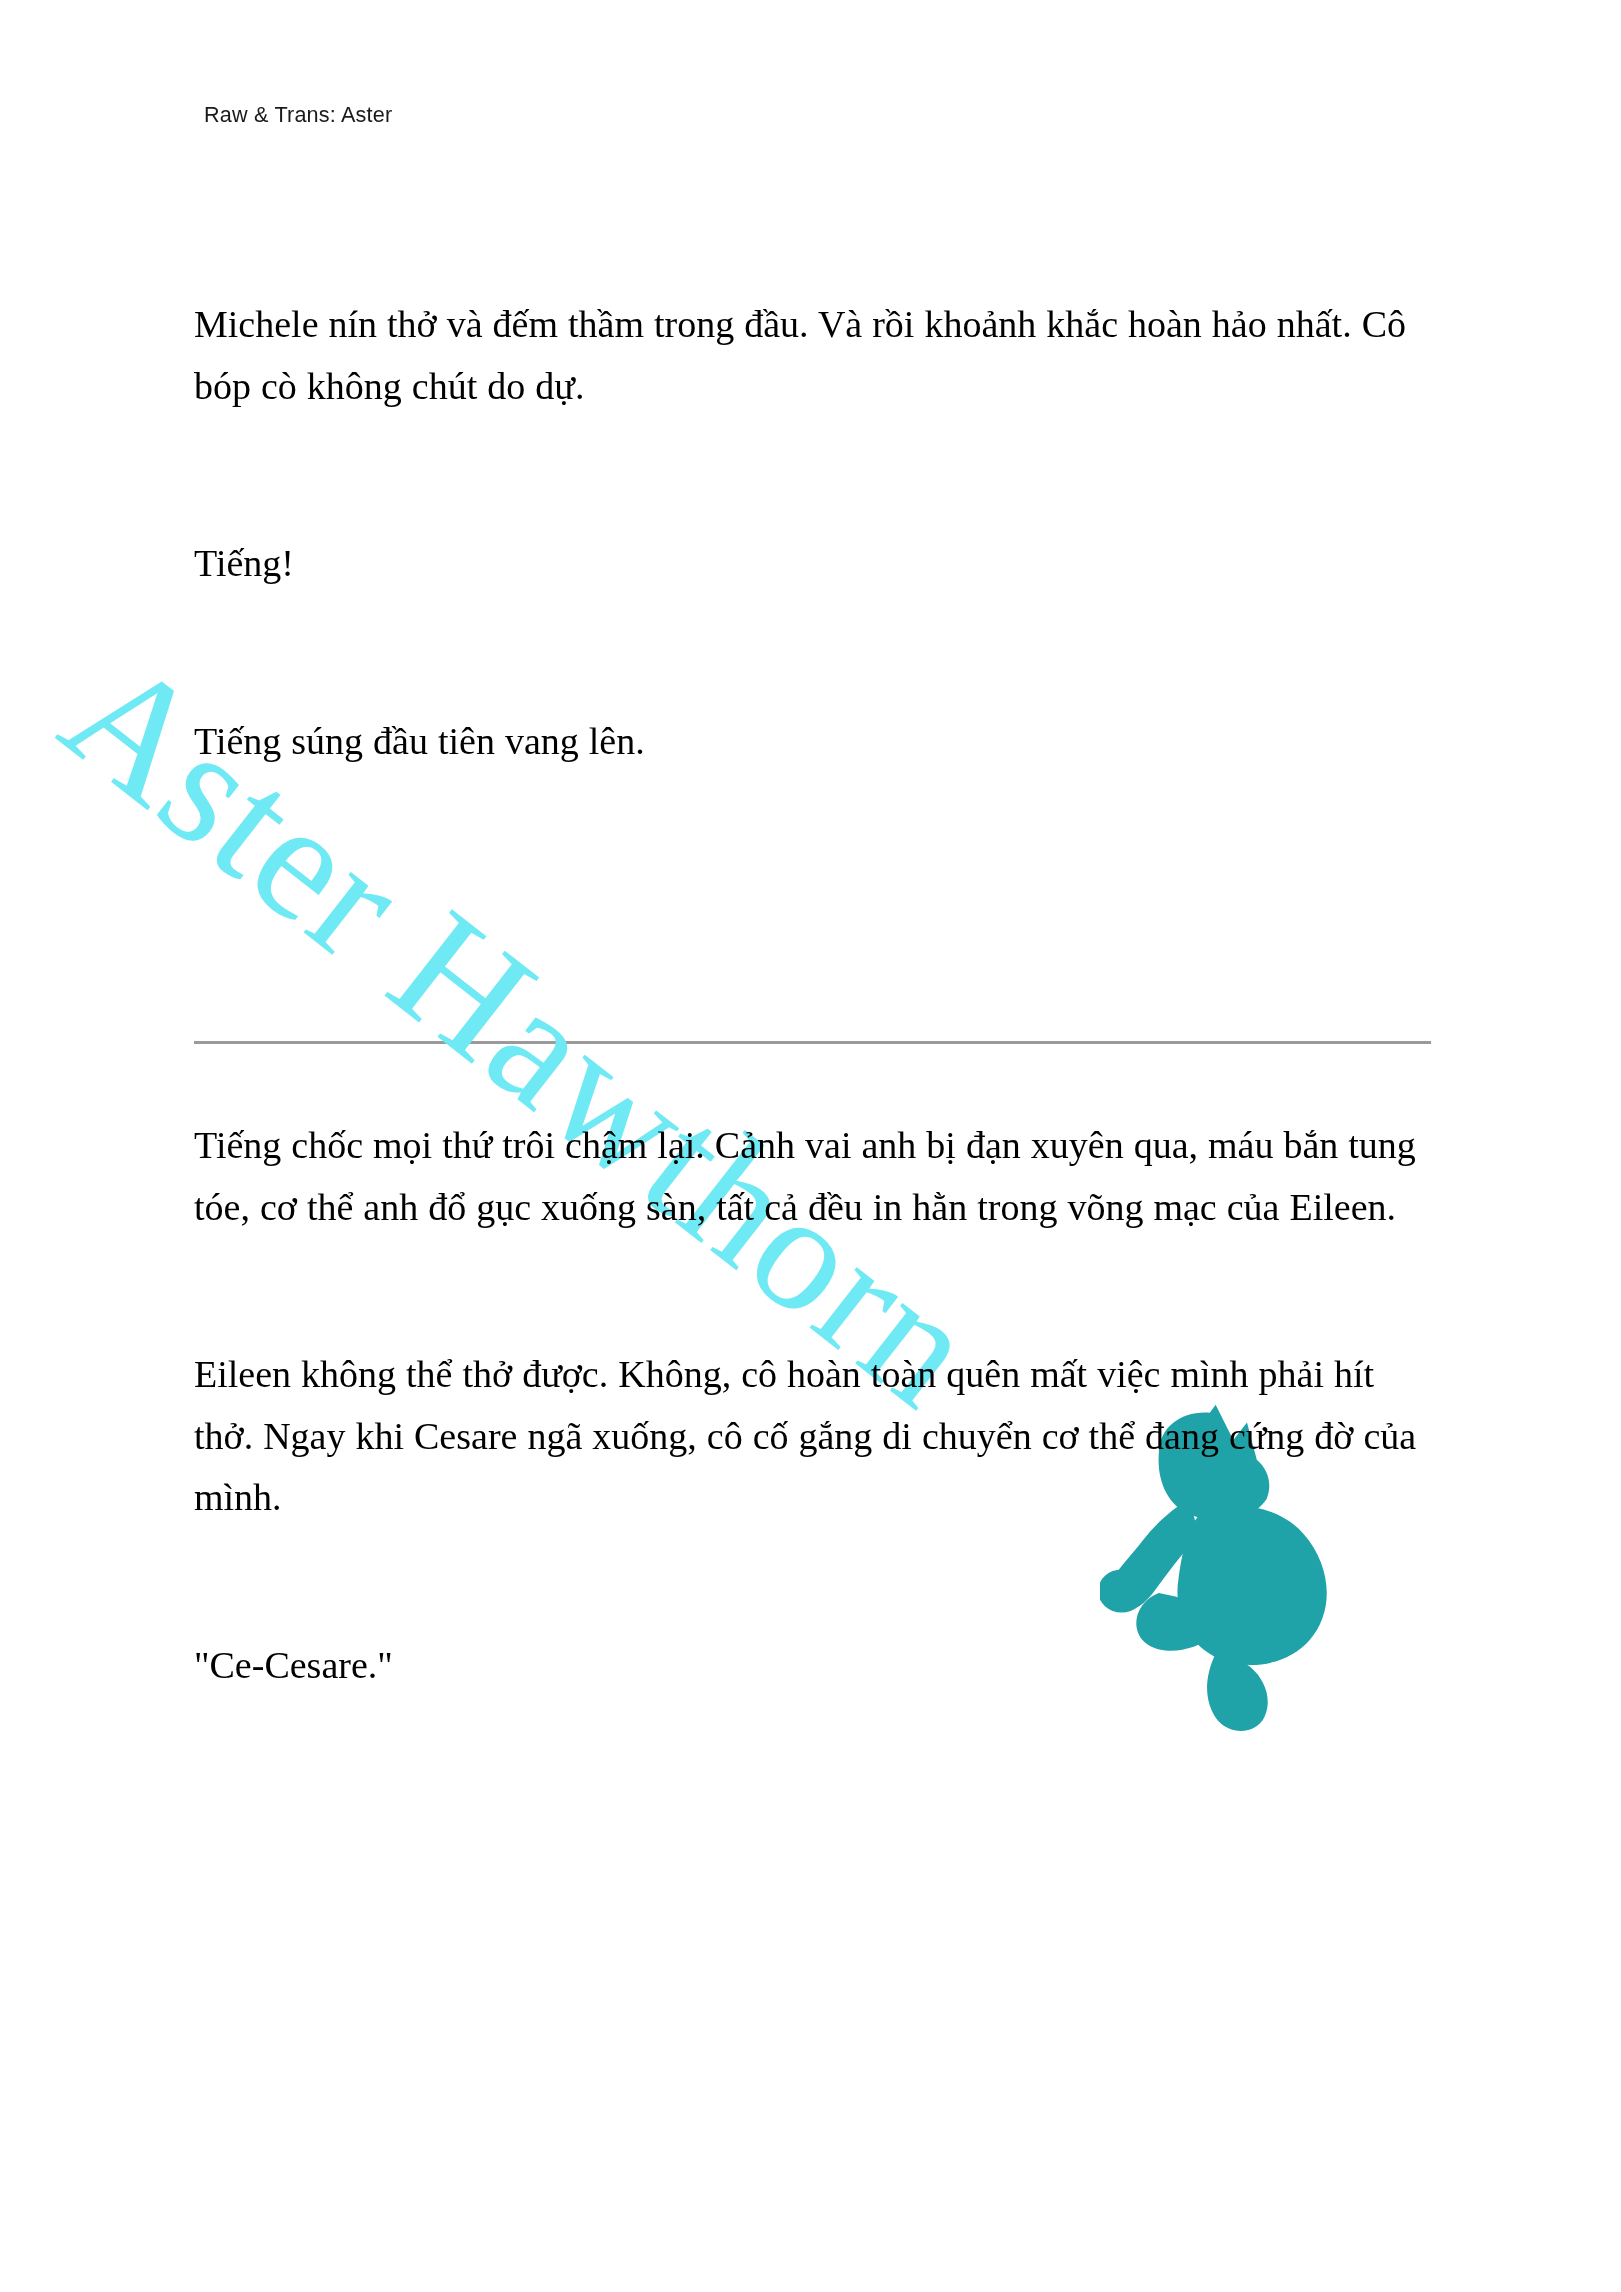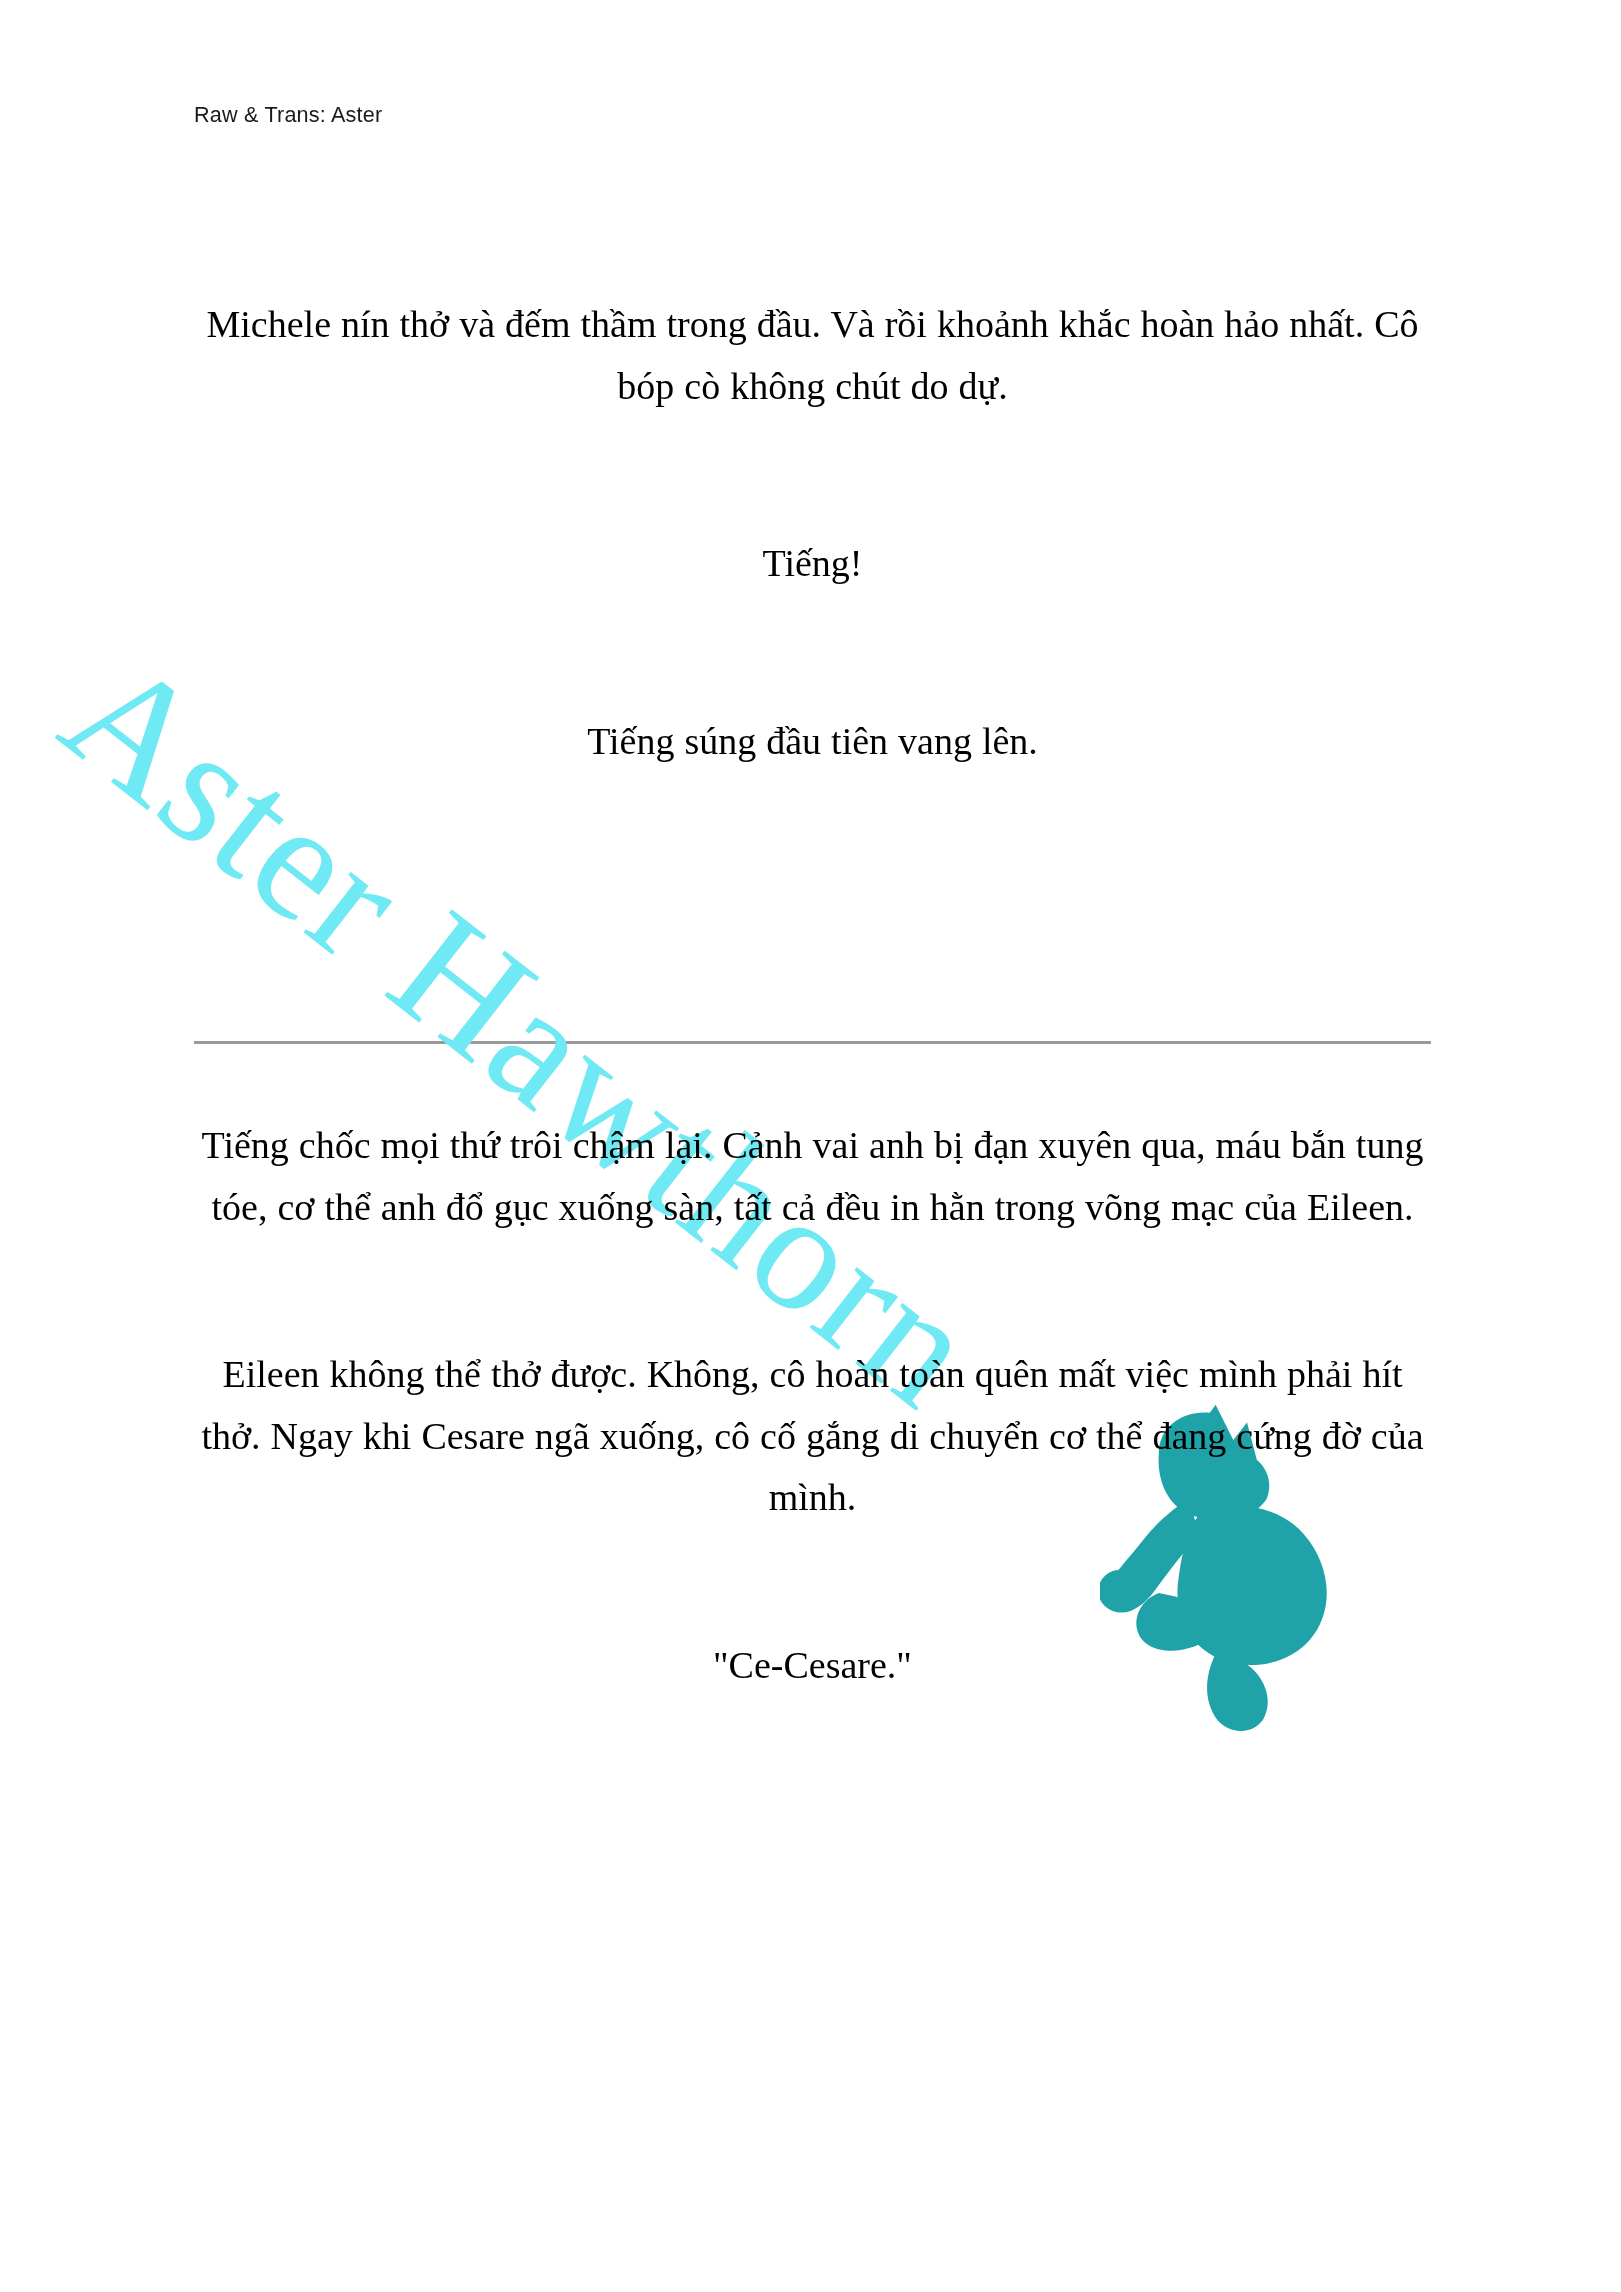--- a/index.html
+++ b/index.html
@@ -18,21 +18,21 @@
     position: relative;
     width: 1621px;
     height: 2293px;
     background: #ffffff;
     overflow: hidden;
   }
 
   
   .page-header {
     position: absolute;
-    left: 194px;
+    left: 204px;
     top: 102px;
     font-family: "Liberation Sans", "DejaVu Sans", sans-serif;
     font-size: 21.6px;
     font-weight: 400;
     color: #1a1a1a;
     letter-spacing: 0.2px;
     white-space: nowrap;
   }
 
   
@@ -41,21 +41,21 @@
     left: 194px;
     top: 294px;
     width: 1237px;
   }
 
   .para {
     font-size: 38px;
     line-height: 1.62;
     color: #000000;
     margin: 0;
-    text-align: center;
+    text-align: left;
     word-spacing: 0.5px;
   }
   .spacer-md { height: 106px; }
   .spacer-lg { height: 116px; }
 
   
   .divider {
     width: 1237px;
     height: 2.9px;
     background: #9a9a9a;

